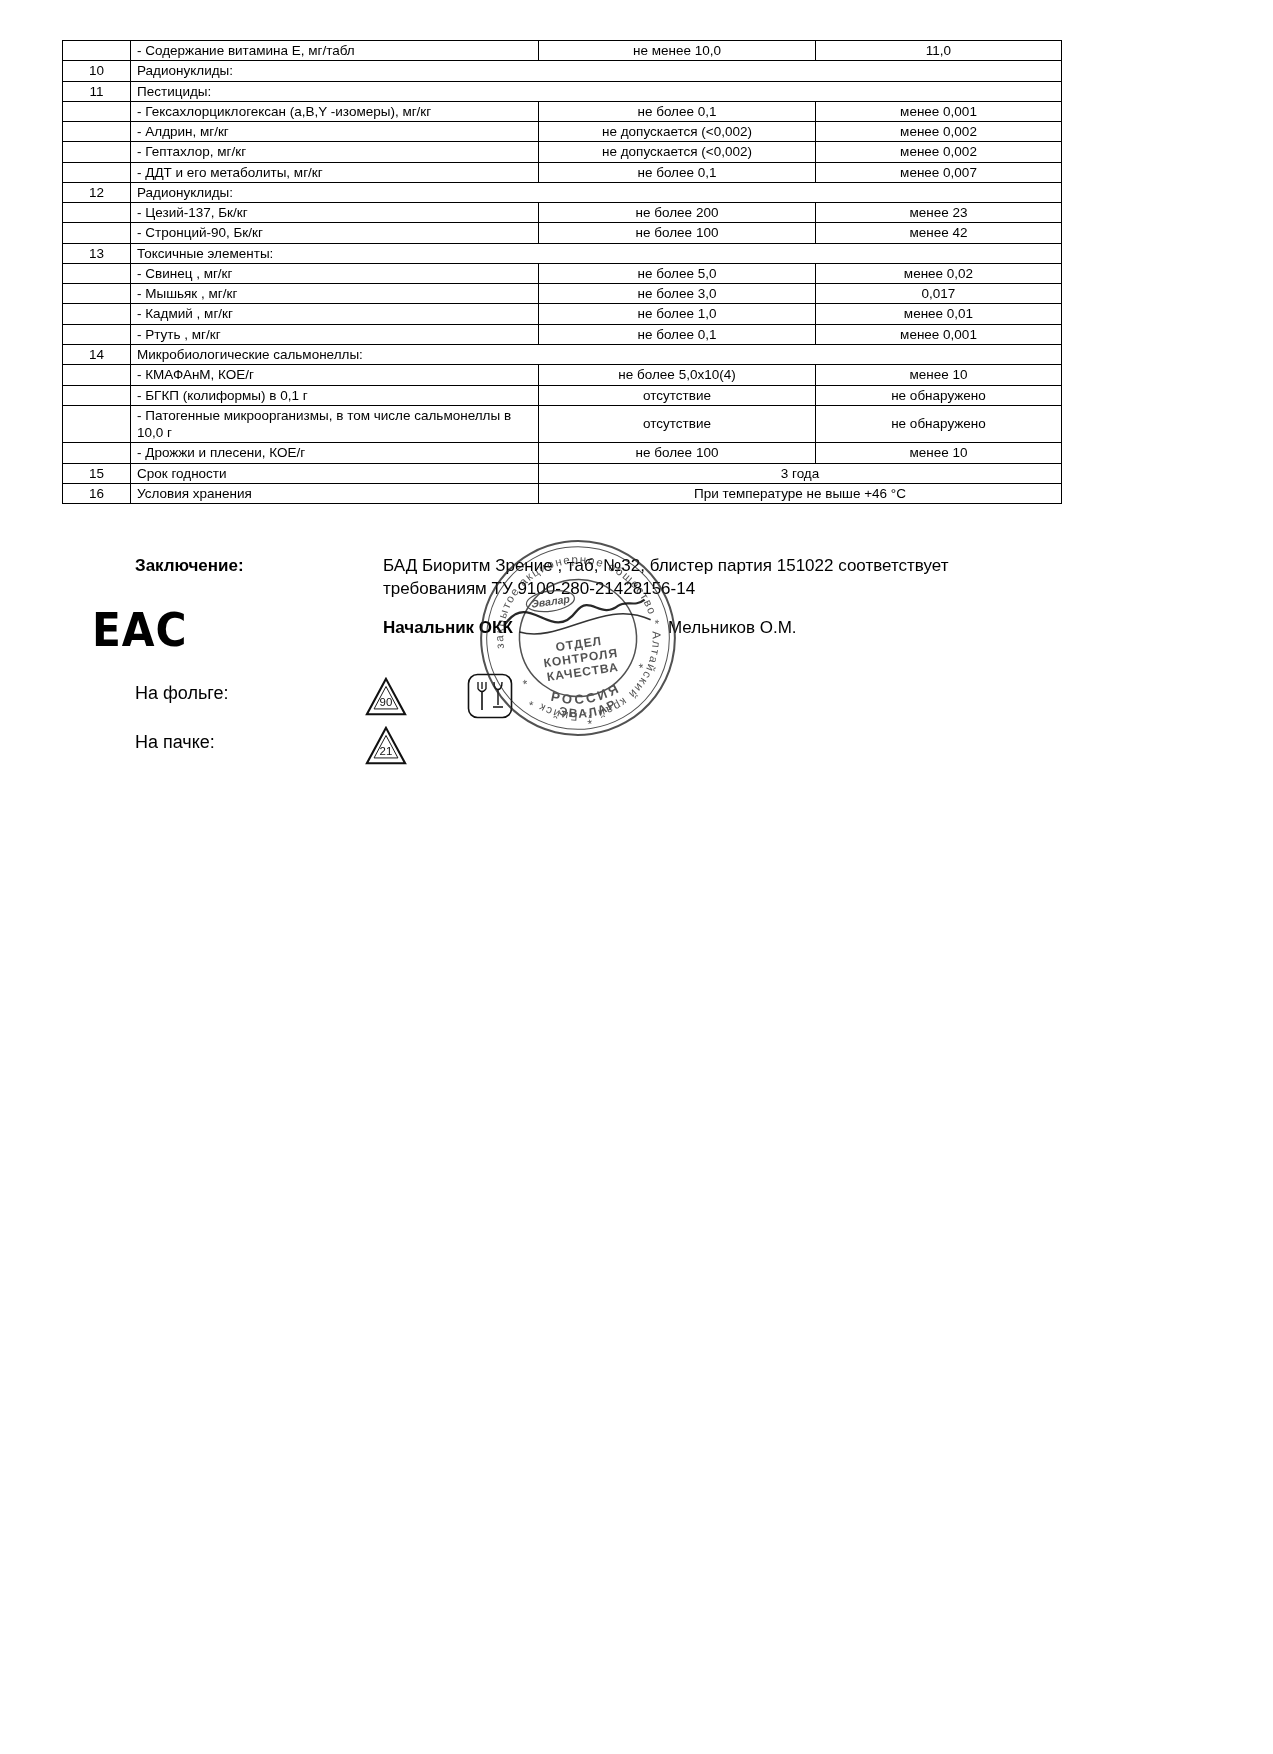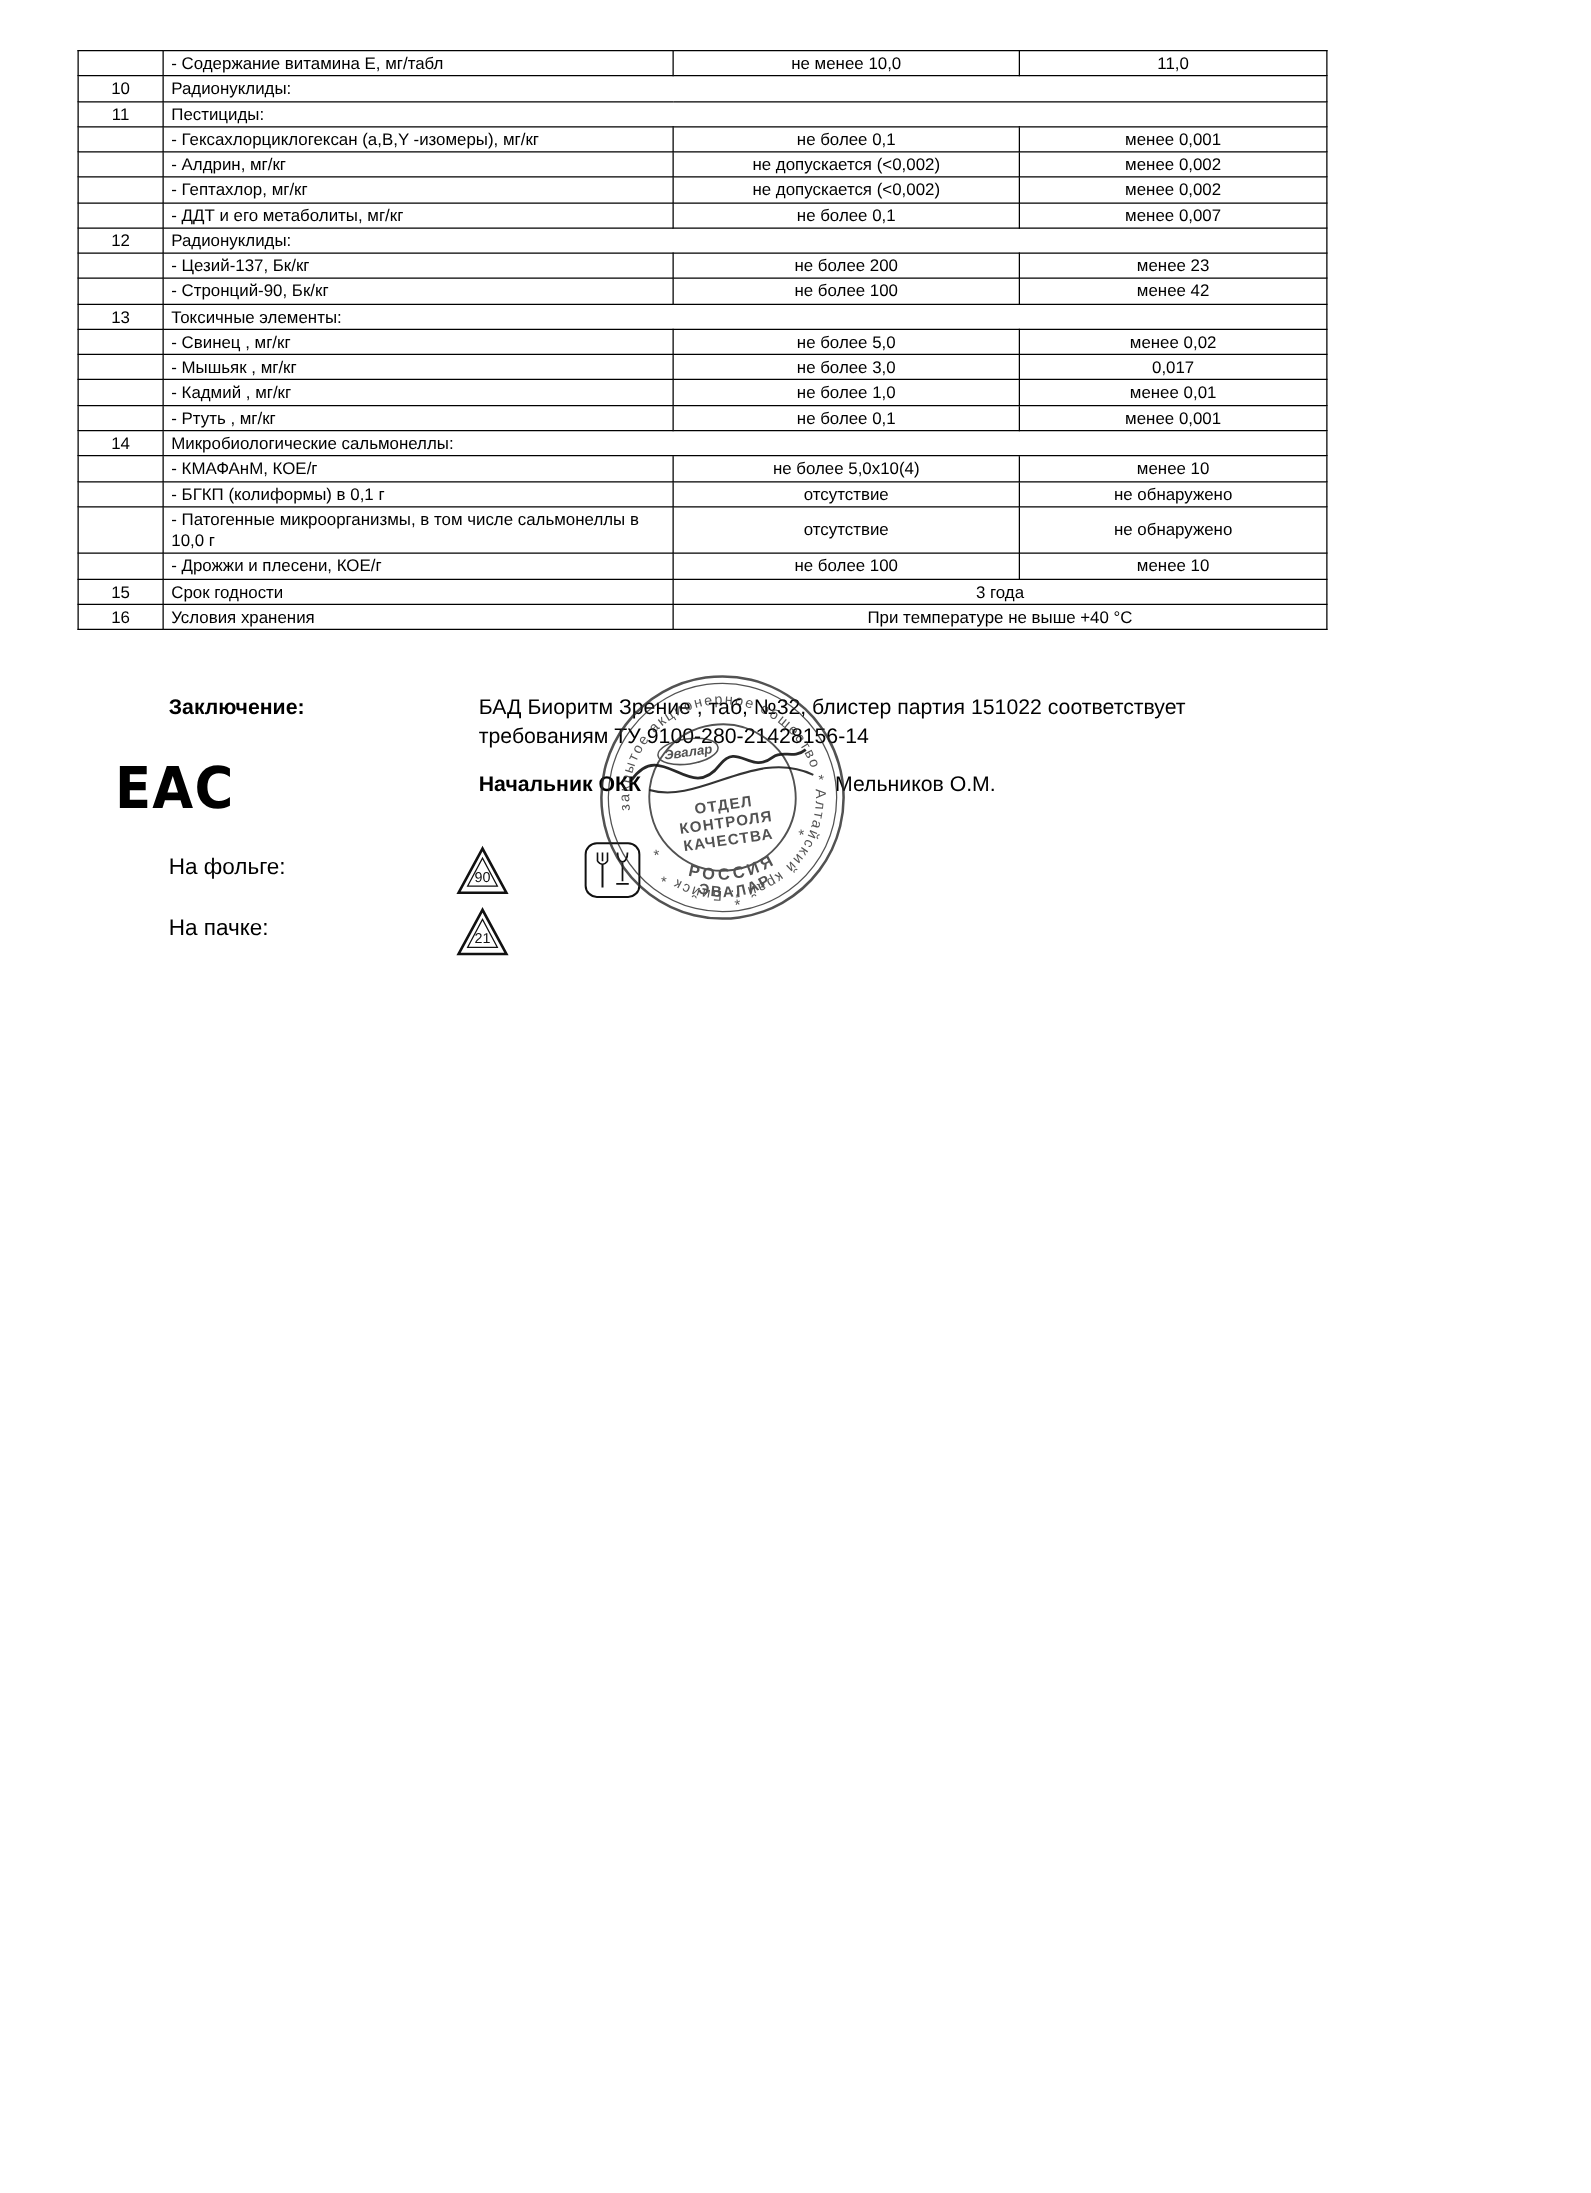--- a/index.html
+++ b/index.html
@@ -179,21 +179,21 @@
           <td class="val">менее 10</td>
         </tr>
         <tr>
           <td class="num">15</td>
           <td class="name">Срок годности</td>
           <td class="val" colspan="2">3 года</td>
         </tr>
         <tr>
           <td class="num">16</td>
           <td class="name">Условия хранения</td>
-          <td class="val" colspan="2">При температуре не выше +40 °С</td>
+          <td class="val" colspan="2">При температуре не выше +46 °С</td>
         </tr>
       </tbody>
   </table>
 
   <div class="abs b t17" style="left:135px; top:556px;">Заключение:</div>
 
   <div class="abs t17" style="left:383px; top:556px;">БАД  Биоритм Зрение , таб, №32, блистер партия 151022 соответствует</div>
   <div class="abs t17" style="left:383px; top:579px;">требованиям ТУ 9100-280-21428156-14</div>
 
   <div class="abs b t17" style="left:383px; top:618px;">Начальник ОКК</div>

